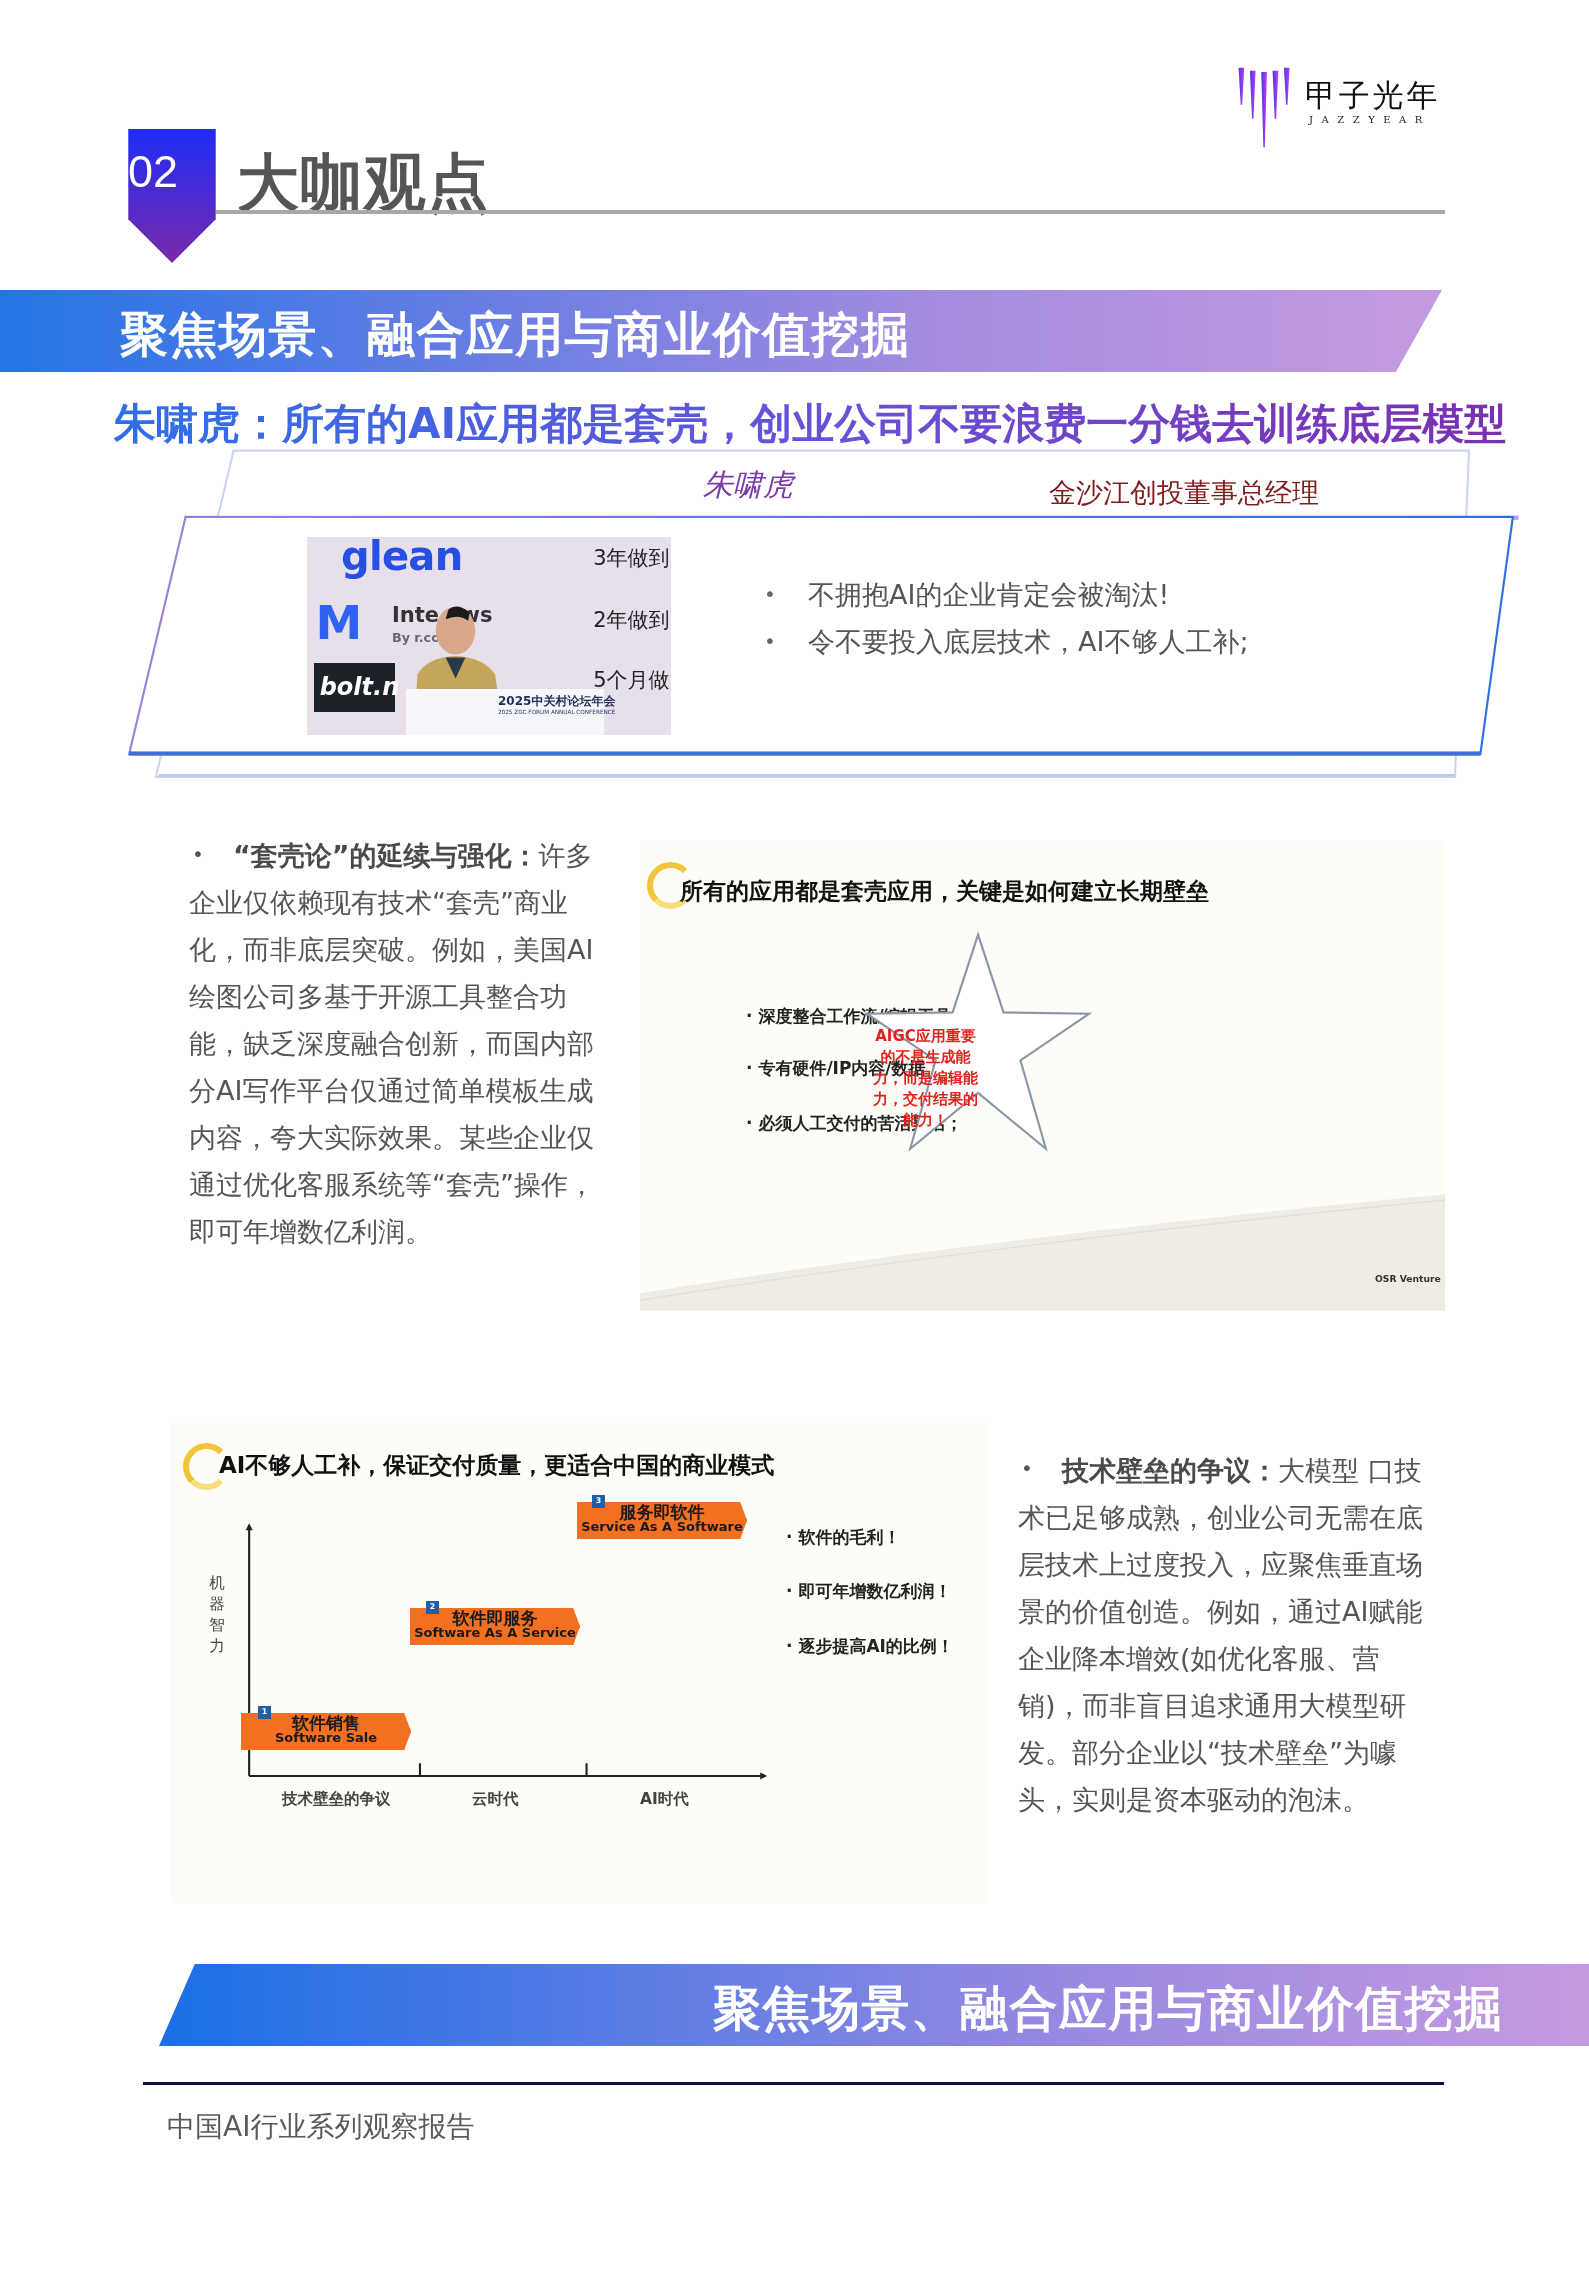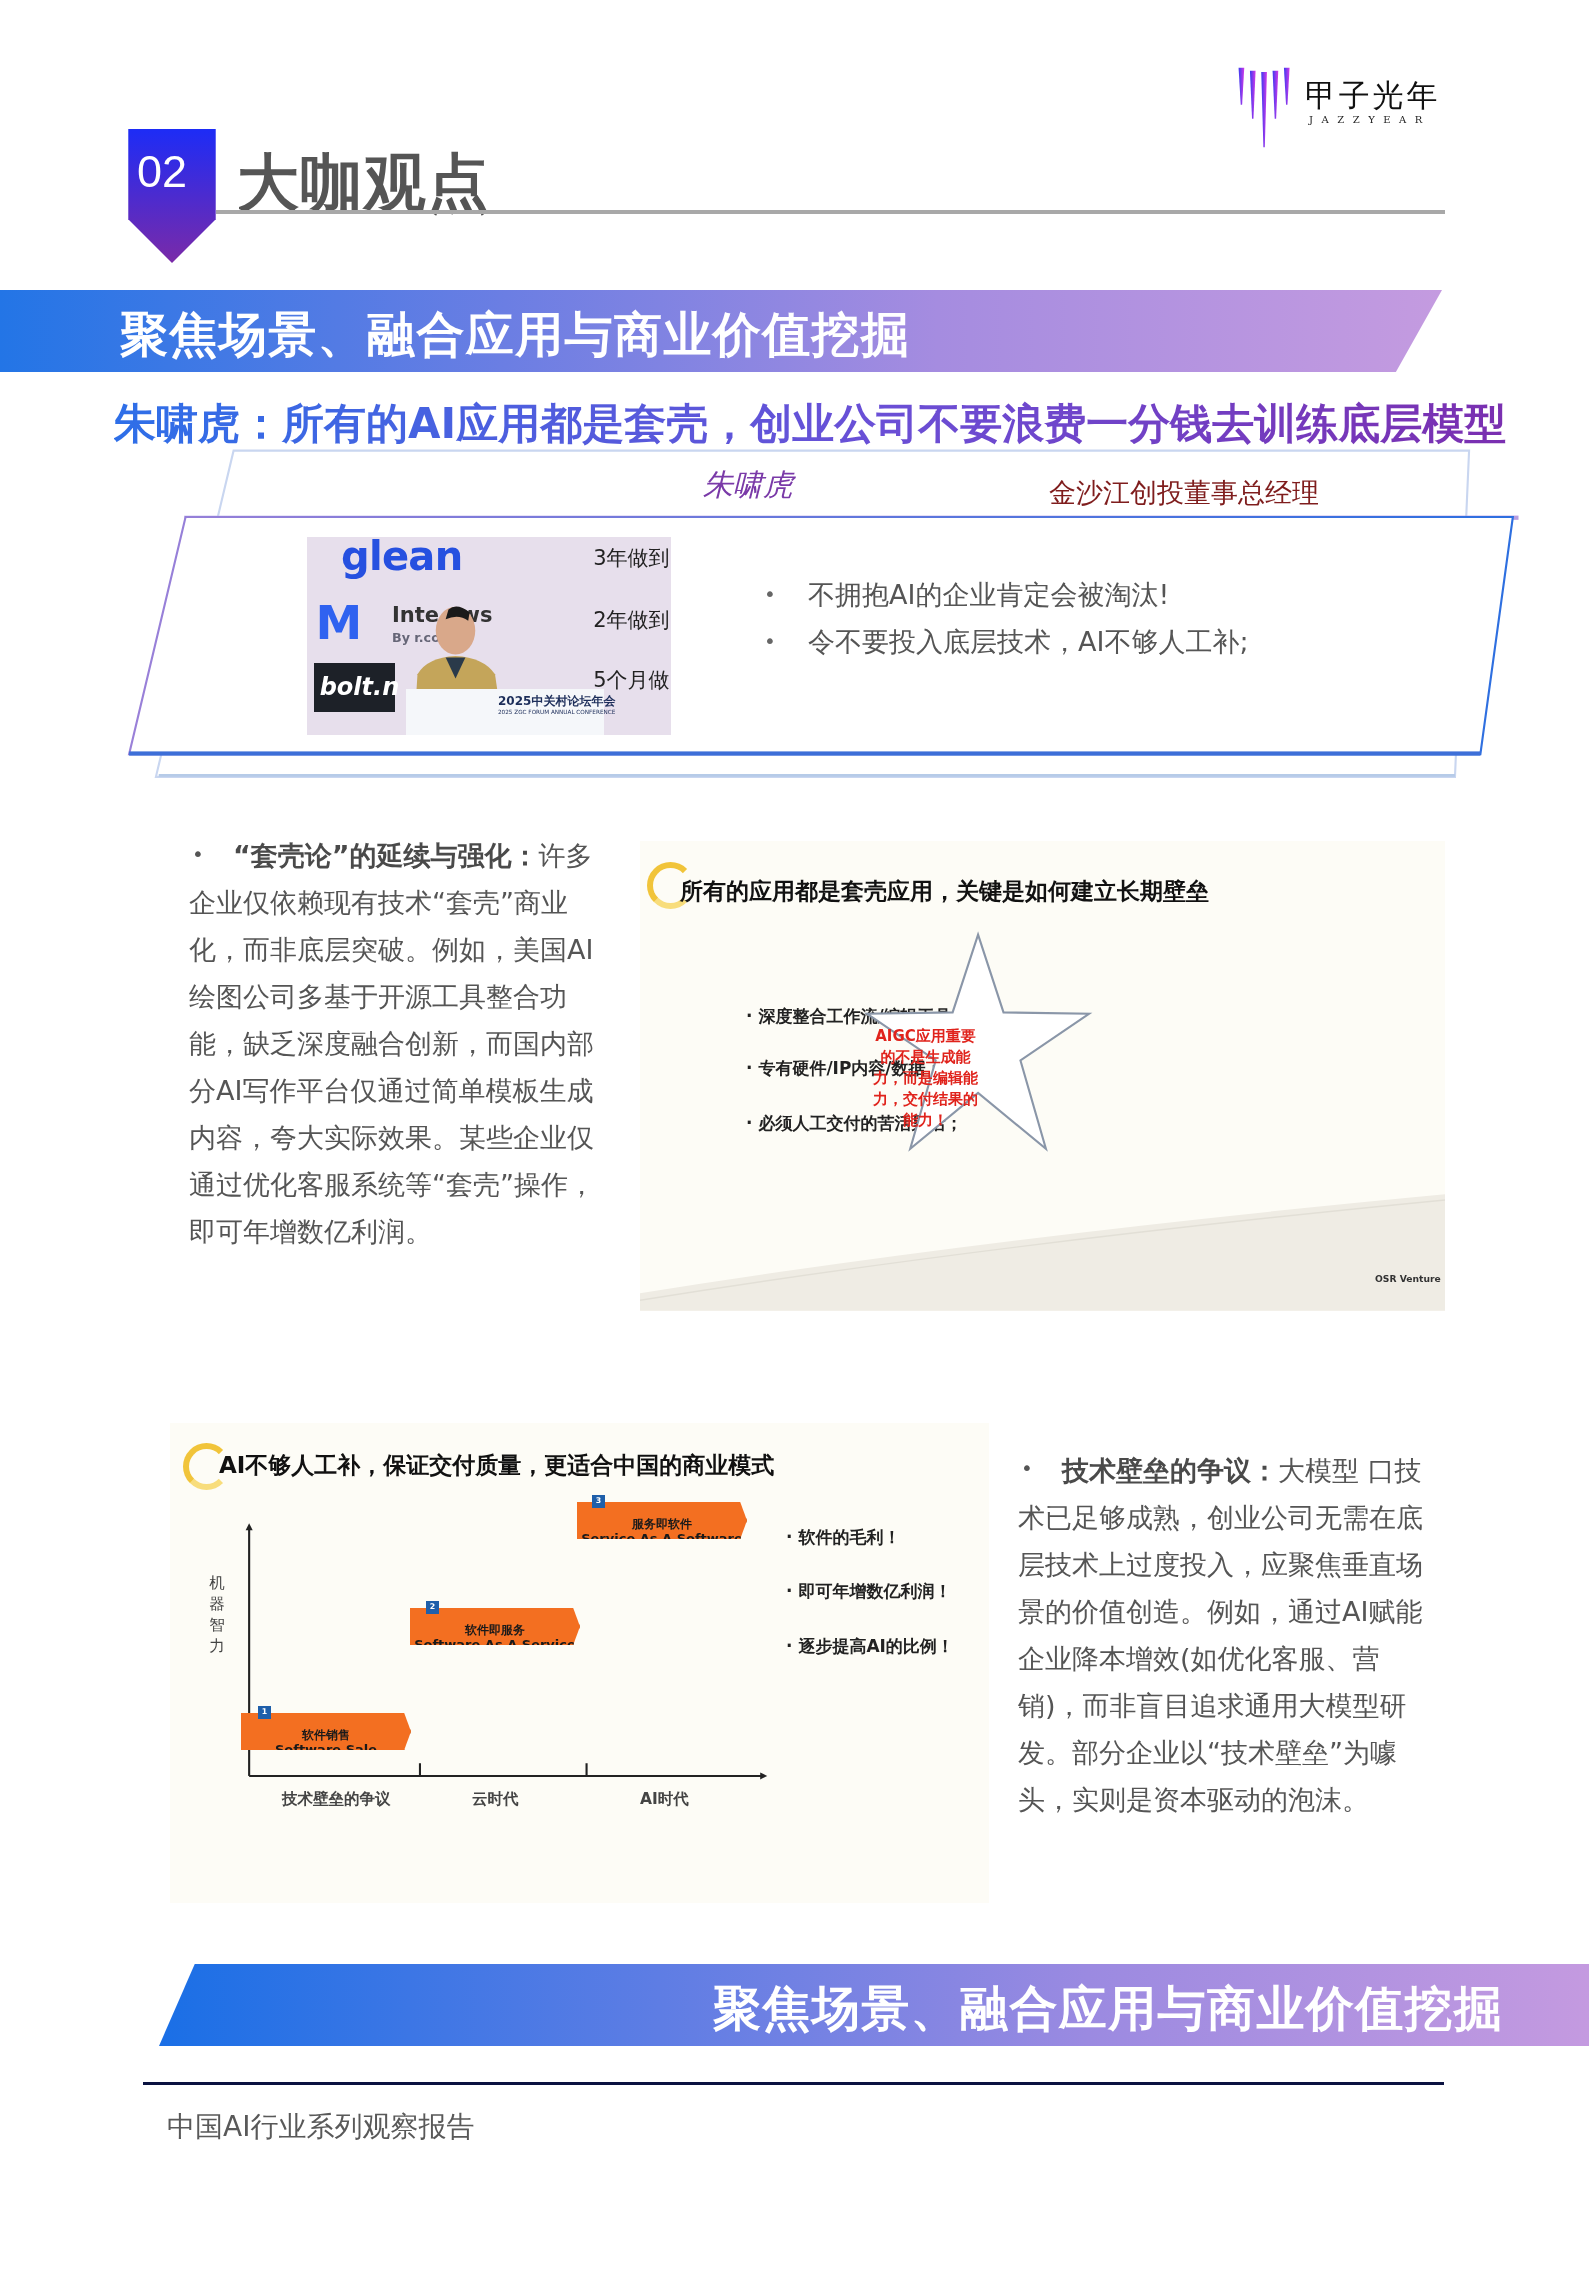--- a/index.html
+++ b/index.html
@@ -8,21 +8,21 @@
   .abs { position:absolute; }
 
   
   .logo { left:1237px; top:65px; width:205px; height:85px; }
   .logo-bars { position:absolute; left:0; top:0; width:57px; height:85px; }
   .logo-cn { position:absolute; left:68px; top:10px; font-family:"DejaVu Serif","Liberation Serif",serif; font-size:31px; color:#111; letter-spacing:2.8px; }
   .logo-en { position:absolute; left:72px; top:49px; font-family:"DejaVu Serif","Liberation Serif",serif; font-size:10px; color:#222; letter-spacing:8.5px; }
 
   
   .sec-badge { left:128px; top:129px; width:88px; height:134px; }
-  .sec-num { position:absolute; left:0; top:17px; width:68px; text-align:center; font-family:"Liberation Sans",sans-serif; font-size:45px; color:#fff; }
+  .sec-num { position:absolute; left:0; top:17px; width:68px; text-align:left; font-family:"Liberation Sans",sans-serif; font-size:45px; color:#fff; }
   .sec-title { left:237px; top:141px; font-size:62px; font-weight:bold; color:#555; letter-spacing:1.4px;font-family:Liberation Serif, serif; }
   .sec-rule { left:216px; top:210px; width:1229px; height:4.2px; background:#a8a8a8; }
 
   
   .banner { height:82px; }
   .banner-top { left:0; top:290px; width:1442px; clip-path:polygon(0 0,100% 0,96.8% 100%,0 100%);
                 background:linear-gradient(90deg,#2375e6 0%,#6b7ee3 35%,#a58ce0 65%,#c49be0 100%); }
   .banner-bot { left:159px; top:1964px; width:1430px; clip-path:polygon(2.5% 0,100% 0,100% 100%,0 100%);
                 background:linear-gradient(90deg,#1a6fe6 0%,#5e7de4 35%,#9b8ae1 65%,#c49ae0 100%); }
   .banner-text { position:absolute; top:12.7px; font-size:48px; font-weight:bold; color:#fff; letter-spacing:1.4px; white-space:nowrap; }
@@ -68,21 +68,21 @@
   .star-svg { position:absolute; left:172px; top:85px; }
   .star-text { position:absolute; left:869px; top:1026px; width:113px; font-size:15px; font-weight:bold; color:#e0231c; text-align:center; line-height:21px; }
   .osr { position:absolute; right:4.2px; bottom:27px; font-size:9.2px; font-weight:bold; color:#333; }
   .slide1-curve { position:absolute; left:0; top:0; }
 
   .axis-svg { position:absolute; left:0; top:0; }
   .ylab { position:absolute; left:37px; top:150px; width:20px; font-size:15.5px; font-weight:normal; color:#444; line-height:21px; text-align:center; }
   .xlab { position:absolute; top:366px; font-size:15.5px; font-weight:bold; color:#444; white-space:nowrap; }
   .step { position:absolute; height:37px; background:#f36f21; clip-path:polygon(0 0,96% 0,100% 50%,96% 100%,0 100%);
           box-shadow:0 2.1px 0 #a14a16; color:#1a1a1a; text-align:center; }
-  .step-cn { font-size:12px; font-weight:bold; line-height:20px; padding-top:12px; }
+  .step-cn { font-size:17px; font-weight:bold; line-height:20px; padding-top:0; }
   .step-en { font-size:13px; font-weight:bold; line-height:10px; }
   .step-num { position:absolute; width:12.7px; height:12.7px; background:#1f5faa; color:#fff; font-size:7.8px; font-weight:bold; text-align:center; line-height:12.7px; }
 
   
   .footer-rule { left:143px; top:2082px; width:1301px; height:2.8px; background:#0a1240; }
   .footer-text { left:167px; top:2108px; font-size:28px; color:#595959; }
 </style>
 </head>
 <body>
 

